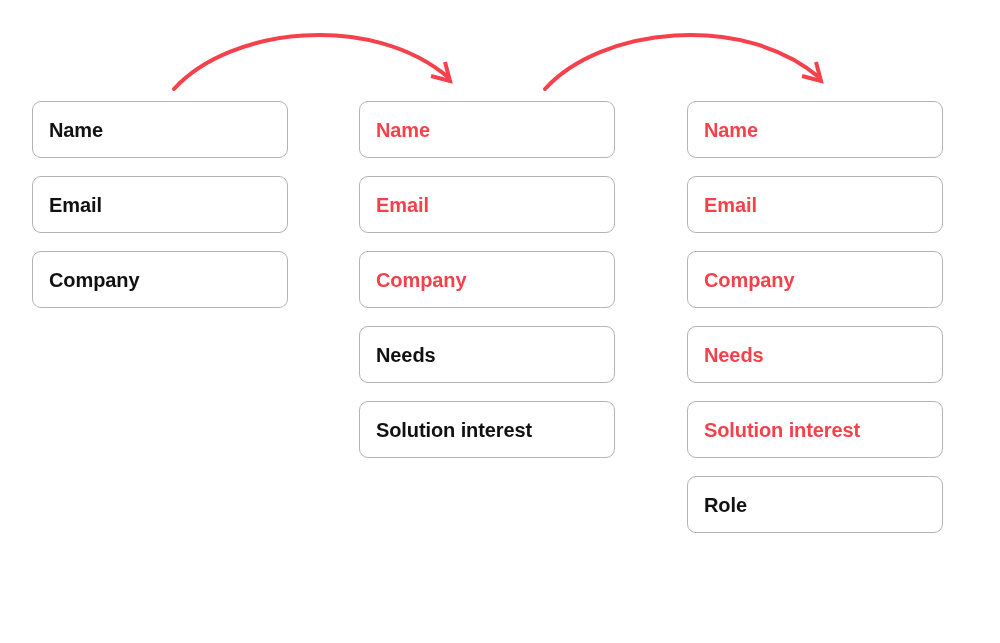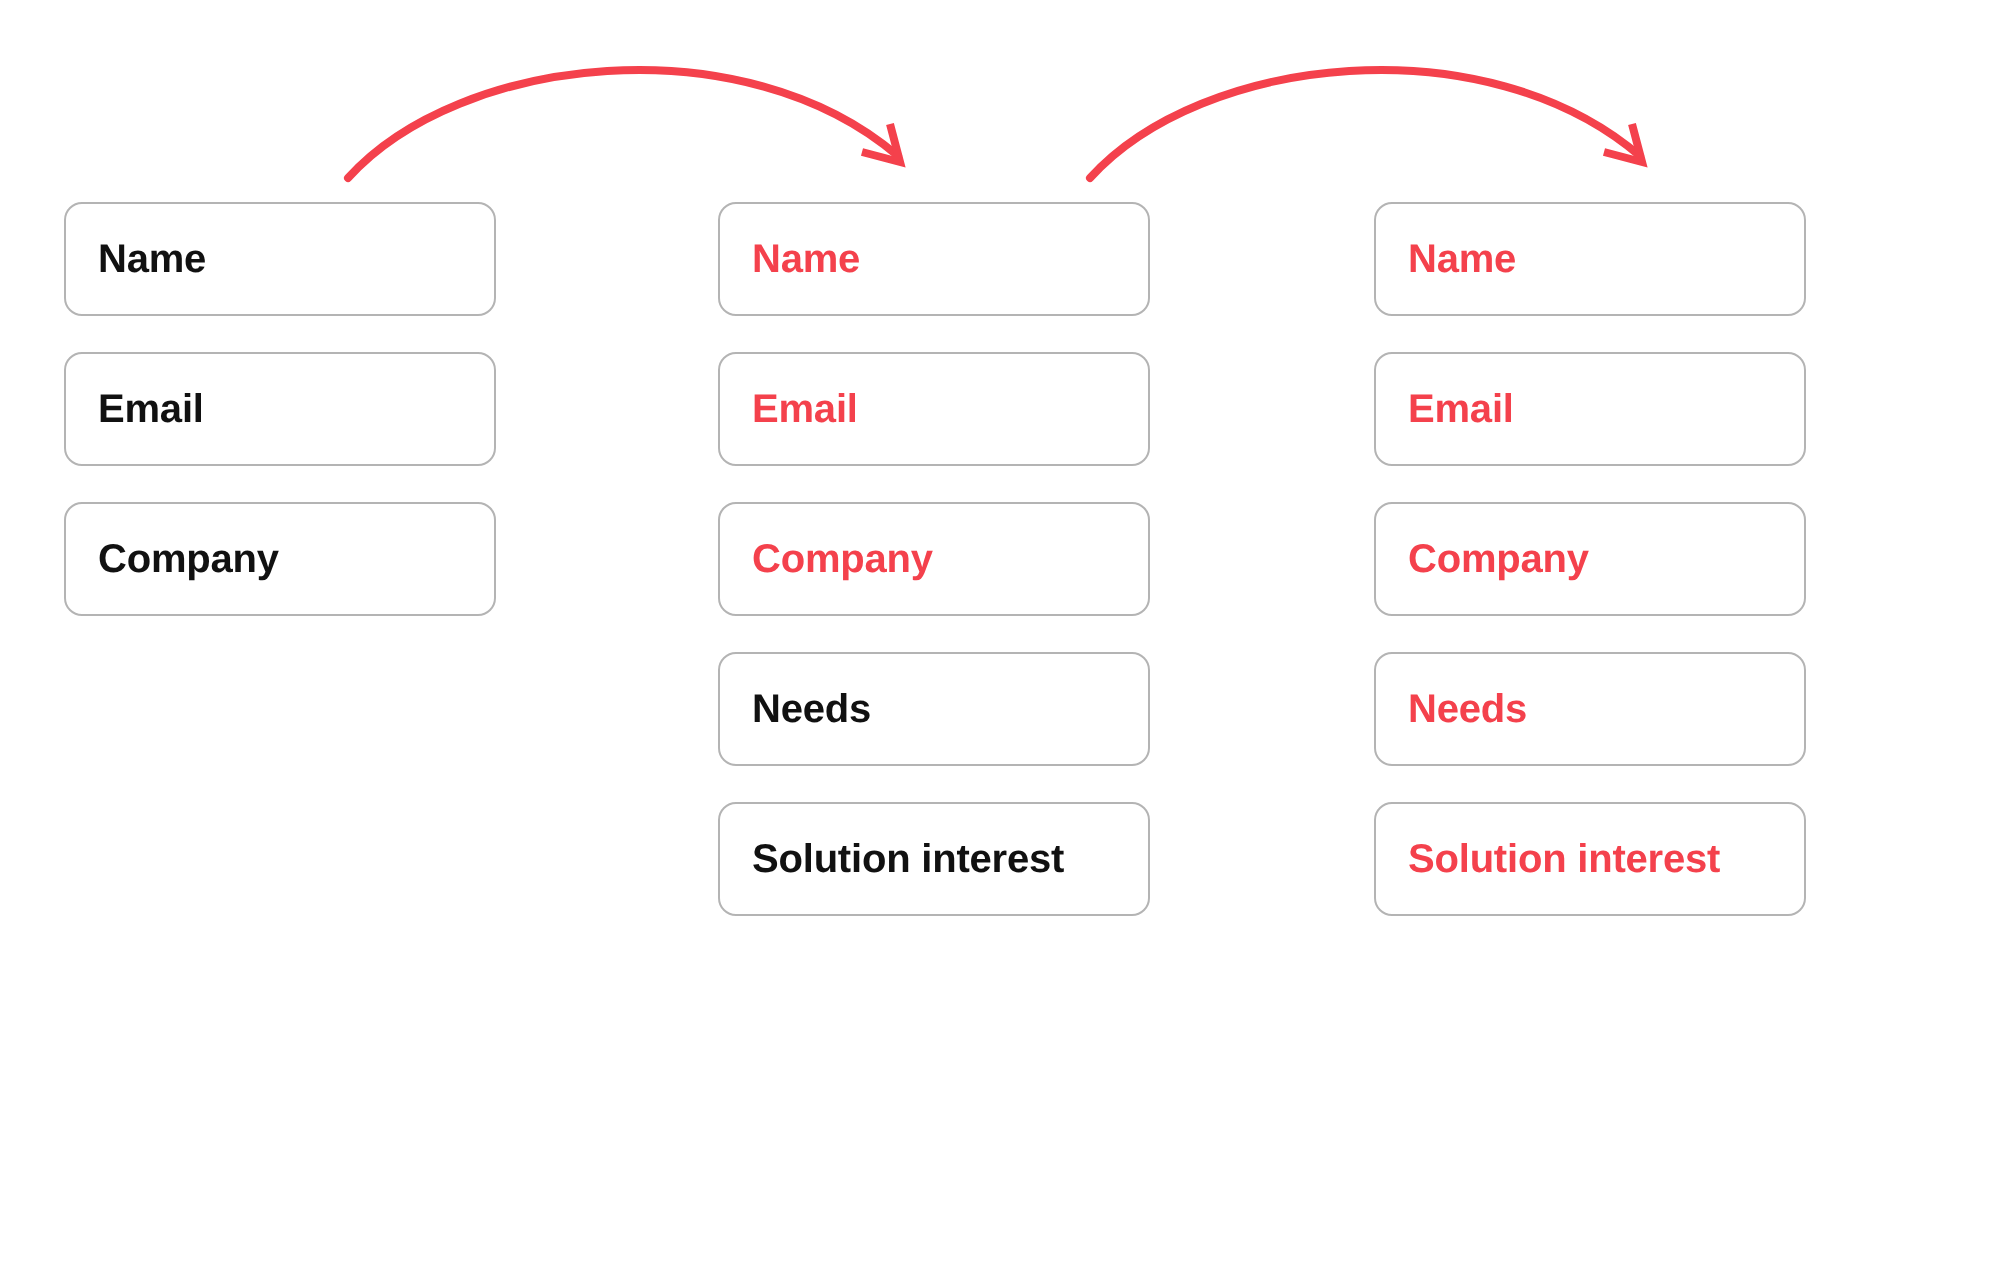--- a/index.html
+++ b/index.html
@@ -38,21 +38,21 @@
     position: absolute;
     top: 101px;
     width: 256px;
   }
   #column-1 { left: 32px; }
   #column-2 { left: 359px; }
   #column-3 { left: 687px; }
 
   .field-box {
     box-sizing: border-box;
-    width: 216px;
+    width: 256px;
     height: 57px;
     margin-bottom: 18px;
     border: 1px solid #b4b4b4;
     border-radius: 9px;
     background: #ffffff;
     display: flex;
     align-items: center;
     padding-left: 16px;
   }
 
@@ -124,15 +124,18 @@
       </div>
       <div class="field-box state-new">
         <span class="field-label">Company</span>
       </div>
       <div class="field-box state-new">
         <span class="field-label">Needs</span>
       </div>
       <div class="field-box state-new">
         <span class="field-label">Solution interest</span>
       </div>
+      <div class="field-box state-existing">
+        <span class="field-label">Role</span>
+      </div>
     </div>
 
 </div>
 
 </body></html>

